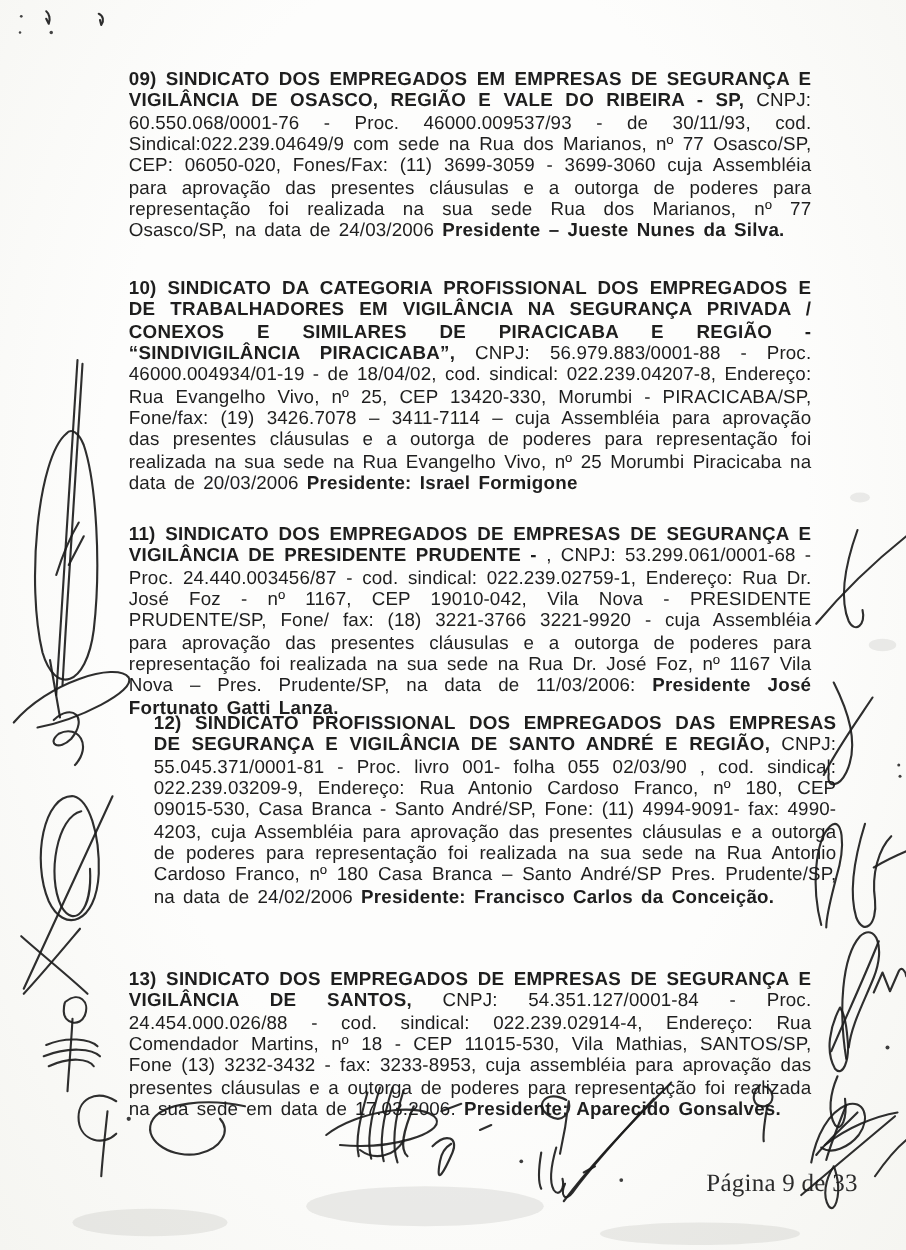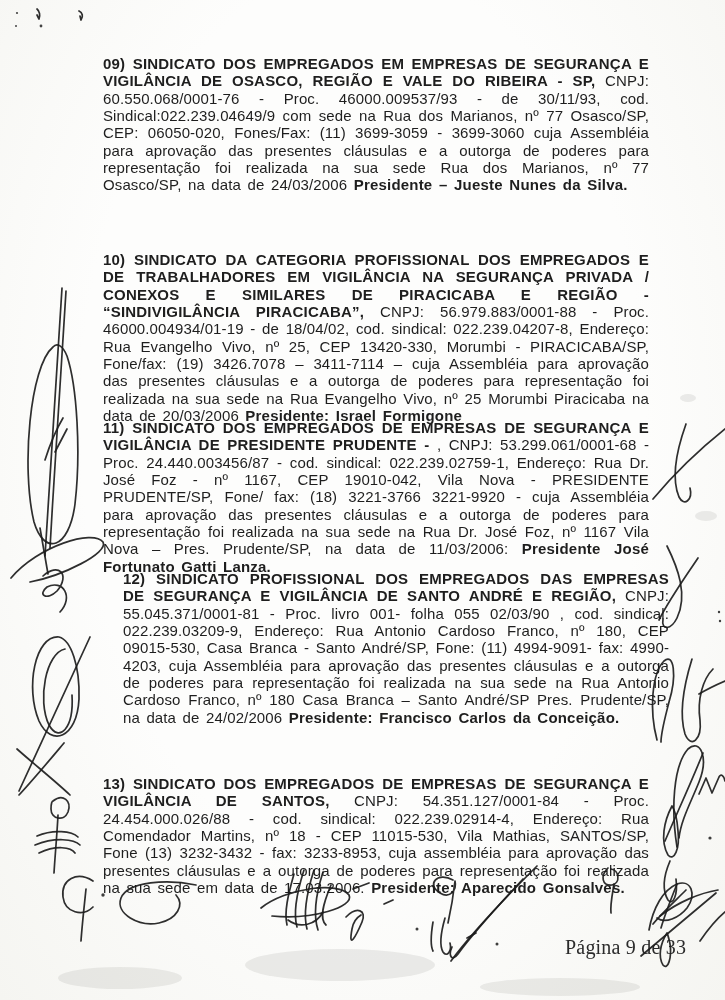--- a/index.html
+++ b/index.html
@@ -23,21 +23,21 @@
     line-height: 17.35px;
     text-align: justify;
     letter-spacing: 0.12px;
     word-spacing: 2.2px;
     color: #1e1e1e;
     margin: 0;
   }
   .para .b { font-weight: 700; letter-spacing: 0.2px; }
   .para .n { font-weight: 400; }
   .p09 { top: 55px; }
-  .p10 { top: 222px; margin-top: 29px; }
+  .p10 { top: 222px; }
   .p11 { top: 419px; }
   .p12 { top: 570px; margin-left: 20px; }
   .p13 { top: 775px; }
   .footer {
     position: absolute;
     left: 565px;
     top: 936px;
     font-family: "Liberation Serif", serif;
     font-size: 20px;
     color: #2b2b2b;

